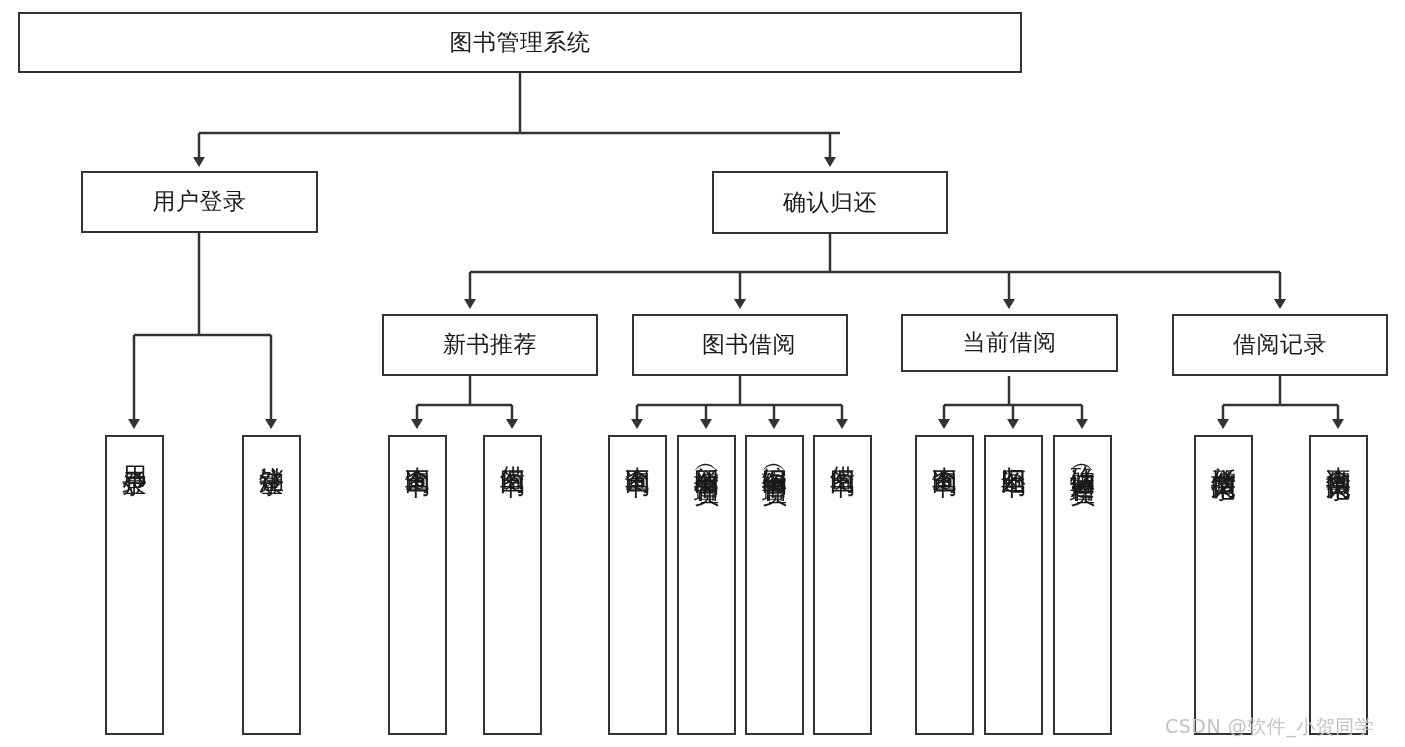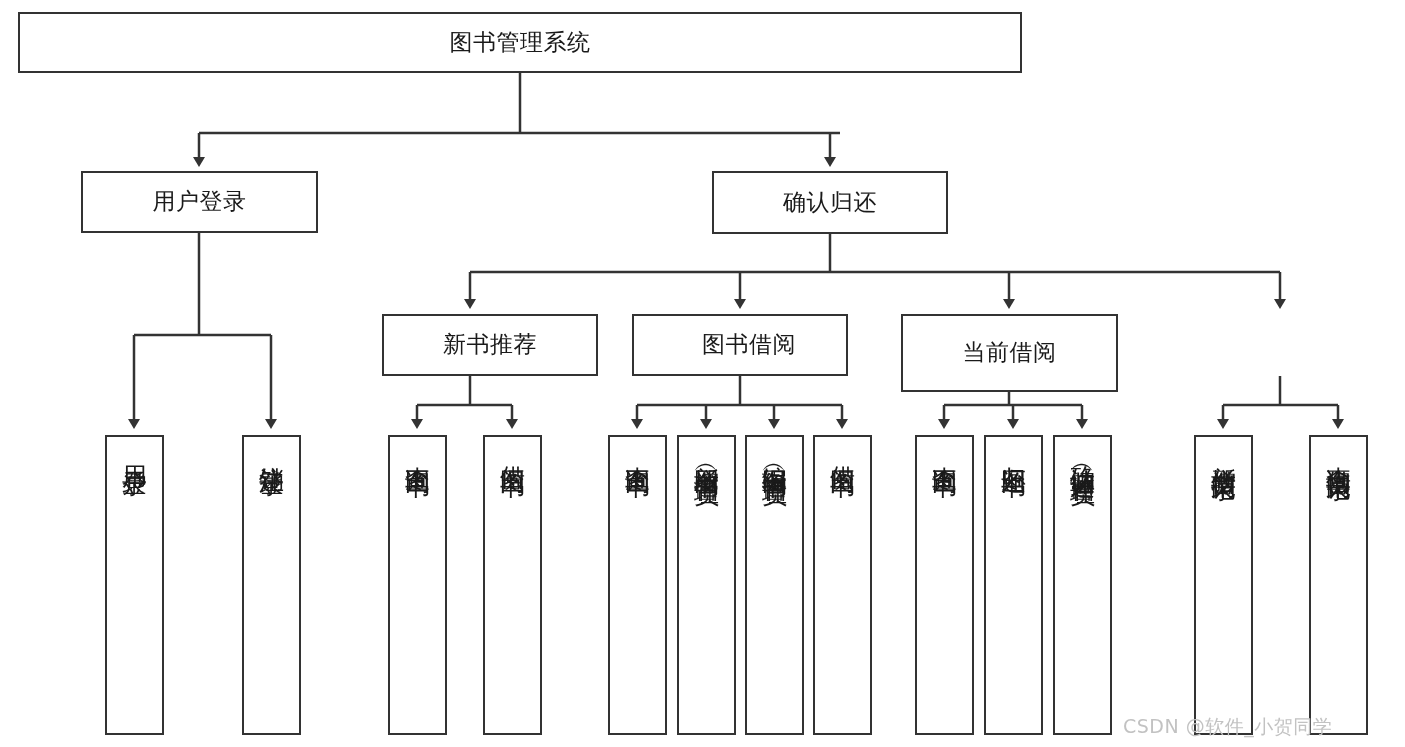--- a/index.html
+++ b/index.html
@@ -50,21 +50,21 @@
   }
   .node.vert .node-label {
     writing-mode: vertical-rl;
     text-orientation: upright;
     font-size: 25px;
     letter-spacing: 2.5px;
     line-height: 1;
   }
   #watermark {
     position: absolute;
-    left: 1123px;
+    left: 1165px;
     top: 714px;
     font-size: 19px;
     color: #c2c2c2;
     letter-spacing: 0.5px;
     z-index: 5;
     white-space: nowrap;
   }
 </style>
 </head>
 <body>
@@ -131,22 +131,25 @@
   <div class="node horiz" style="left:712px; top:171px; width:236px; height:63px;">
     <span class="node-label">确认归还</span>
   </div>
 
   <div class="node horiz" style="left:362px; top:314px; width:216px; height:62px;margin-left:20px;">
     <span class="node-label">新书推荐</span>
   </div>
   <div class="node horiz" style="left:632px; top:314px; width:216px; height:62px;padding-left:18px;">
     <span class="node-label">图书借阅</span>
   </div>
-  <div class="node horiz" style="left:901px; top:314px; width:217px; height:78px;">
+  <div class="node horiz" style="left:901px; top:314px; width:217px; height:58px;">
     <span class="node-label">当前借阅</span>
+  </div>
+  <div class="node horiz" style="left:1172px; top:314px; width:216px; height:62px;">
+    <span class="node-label">借阅记录</span>
   </div>
 
   <div class="node vert" style="left:105px; top:435px; width:59px; height:300px;">
     <span class="node-label">用户登录</span>
   </div>
   <div class="node vert" style="left:242px; top:435px; width:59px; height:300px;">
     <span class="node-label">注销登录</span>
   </div>
 
   <div class="node vert" style="left:388px; top:435px; width:59px; height:300px;">

